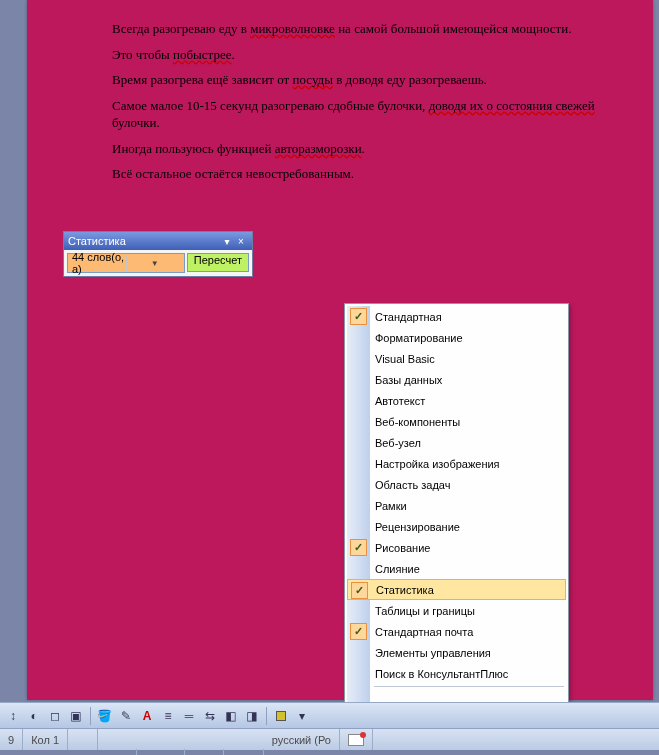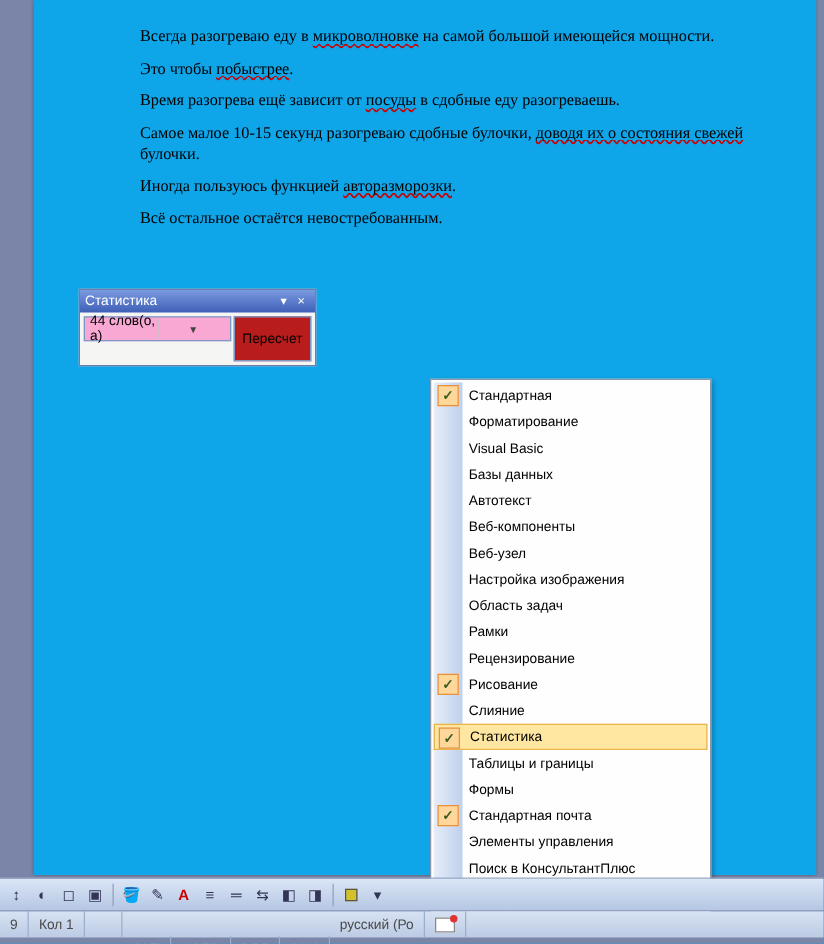--- a/index.html
+++ b/index.html
@@ -12,21 +12,21 @@
     height: 755px;
     overflow: hidden;
     position: relative;
   }
   .page-area {
     position: absolute;
     left: 27px;
     top: 0;
     right: 6px;
     height: 700px;
-    background: #0ea5e9;
+    background: #be185d;
     box-shadow: 0 0 3px rgba(0,0,0,.3);
     padding: 20px 25px 20px 85px;
   }
   .doc-text p {
     margin: 0 0 8px 0;
     font-family: "Times New Roman", serif;
     font-size: 13px;
     color: #000;
     line-height: 1.35;
   }
@@ -62,44 +62,43 @@
   }
   .stat-body {
     display: flex;
     padding: 3px;
     gap: 2px;
     align-items: stretch;
   }
   .stat-combo {
     flex: 1;
     border: 1px solid #7b9ac9;
-    background: #f9a8d4;
+    background: #fdba74;
     display: flex;
     align-items: center;
     height: 20px;
     padding: 0 2px 0 4px;
   }
   .stat-combo span { flex: 1; }
   .dd-btn {
     width: 14px;
     height: 16px;
     border-left: 1px solid #c4c4c4;
     display: flex;
     align-items: center;
     justify-content: center;
     color: #444;
     font-size: 8px;
   }
   .stat-btn {
     border: 1px solid #7b9ac9;
-    background: #b91c1c;
+    background: #bef264;
     padding: 0 6px;
     display: flex;
-    align-items: center;
-    height: 36px;
+    height: 19px;
   }
 
   
   .ctx-menu {
     position: absolute;
     left: 344px;
     top: 303px;
     width: 225px;
     background: #fefefe;
     border: 1px solid #8a97a8;
@@ -212,21 +211,21 @@
     width:6px;height:6px;background:#d33;border-radius:50%;
   }
 </style>
 </head>
 <body>
 
 <div class="page-area">
   <div class="doc-text" id="doc-text">
       <p><span>Всегда разогреваю еду в </span><span class="wavy-red">микроволновке</span><span> на самой большой имеющейся мощности.</span></p>
       <p><span>Это чтобы </span><span class="wavy-red">побыстрее</span><span>.</span></p>
-      <p><span>Время разогрева ещё зависит от </span><span class="wavy-red">посуды</span><span> в сдобные еду разогреваешь.</span></p>
+      <p><span>Время разогрева ещё зависит от </span><span class="wavy-red">посуды</span><span> в доводя еду разогреваешь.</span></p>
       <p><span>Самое малое 10-15 секунд разогреваю сдобные булочки, </span><span class="wavy-red">доводя их о состояния свежей</span><span> булочки.</span></p>
       <p><span>Иногда пользуюсь функцией </span><span class="wavy-red">авторазморозки</span><span>.</span></p>
       <p><span>Всё остальное остаётся невостребованным.</span></p>
     </div>
 </div>
 
 <div class="stat-panel">
   <div class="stat-title">
     <span class="stat-title-text">Статистика</span>
     <span class="t-arrow">▾</span>
@@ -285,23 +284,20 @@
     </div>
     <div class="ctx-item">
       <span>Слияние</span>
     </div>
     <div class="ctx-item highlight">
       <div class="ctx-check">✓</div>
       <span>Статистика</span>
     </div>
     <div class="ctx-item">
       <span>Таблицы и границы</span>
-    </div>
-    <div class="ctx-item">
-      <span>Формы</span>
     </div>
     <div class="ctx-item">
       <div class="ctx-check">✓</div>
       <span>Стандартная почта</span>
     </div>
     <div class="ctx-item">
       <span>Элементы управления</span>
     </div>
     <div class="ctx-item">
       <span>Поиск в КонсультантПлюс</span>

